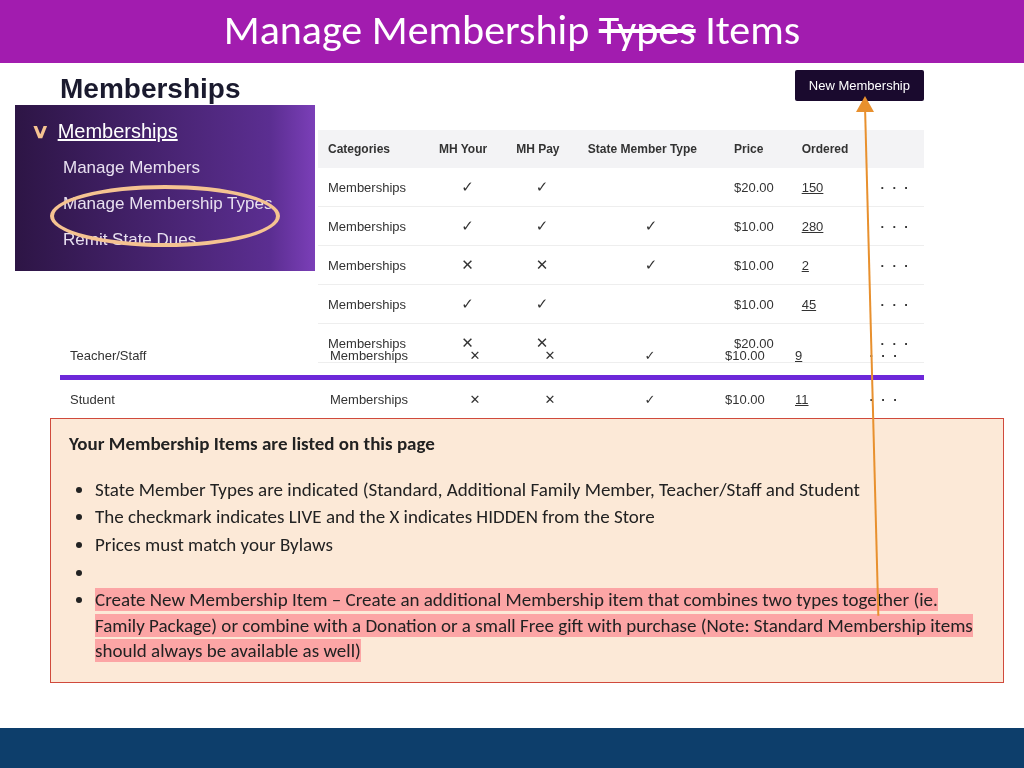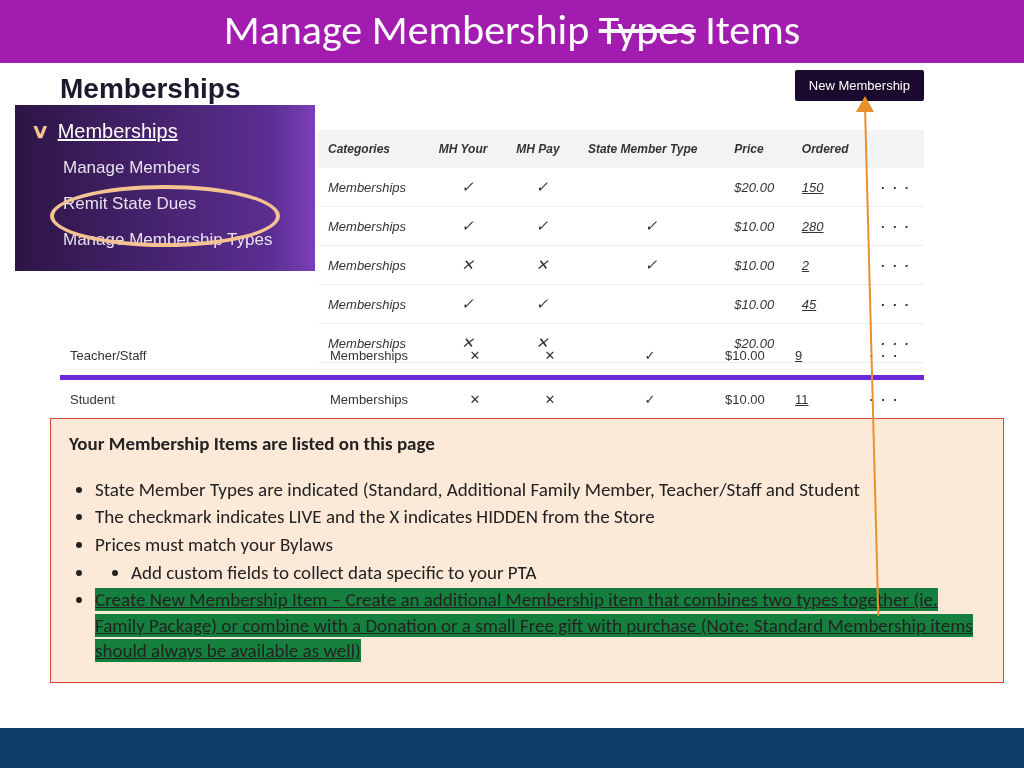--- a/index.html
+++ b/index.html
@@ -8,37 +8,37 @@
   .strike { text-decoration: line-through; }
   .app-area { position: relative; background: #fff; padding: 10px 25px 0 60px; }
   .app-title { font-family: 'Segoe UI', sans-serif; font-size: 28px; font-weight: 600; color: #1a1a2e; margin-bottom: 6px; }
   .new-btn { position: absolute; right: 100px; top: 70px; background: #1a0a2e; color: #fff; border: none; padding: 8px 14px; font-size: 13px; border-radius: 2px; cursor: pointer; }
   .sidebar { position: absolute; left: 15px; top: 105px; width: 300px; background: #1a0a2e; background: linear-gradient(to right, #2d1545, #5b2e91 85%, #7b3fb8); padding: 14px 18px 20px; color: #fff; font-family: 'Segoe UI', sans-serif; }
   .sidebar .expand-row { display: flex; align-items: center; gap: 10px; margin-bottom: 12px; }
   .sidebar .chev { color: #f5c391; font-size: 20px; font-weight: bold; transform: scaleX(1.3); }
   .sidebar .head { color: #fff; font-size: 20px; text-decoration: underline; }
   .sidebar .item { color: #e8e0f0; font-size: 17px; margin: 14px 0 0 30px; cursor: pointer; line-height: 1.3; }
   .circle { position: absolute; left: 35px; top: 80px; width: 230px; height: 62px; border: 4px solid #f5c391; border-radius: 50%; pointer-events: none; }
-  .table-wrap { position: absolute; left: 318px; top: 130px; right: 100px; font-style: italic; }
+  .table-wrap { position: absolute; left: 318px; top: 130px; right: 100px; }
   table { width: 100%; border-collapse: collapse; font-size: 13px; color: #333; }
   thead th { background: #f3f3f5; text-align: left; padding: 12px 10px; font-weight: 600; font-size: 12px; }
   tbody td { padding: 10px 10px; border-bottom: 1px solid #eee; }
   .chk { font-size: 15px; text-align: center; }
   .ord { text-decoration: underline; cursor: pointer; }
   .dots { text-align: center; cursor: pointer; letter-spacing: 2px; font-weight: bold; }
   .lower-rows { position: absolute; left: 60px; top: 336px; right: 100px; }
   .lower-rows table { width: 100%; }
   .lower-rows td { font-size: 13px; padding: 12px 10px; border-bottom: 5px solid #6d28d9; }
   .lower-rows .name-col { width: 260px; }
   .note-box { position: absolute; left: 50px; top: 418px; right: 20px; background: #fce9d7; border: 1.5px solid #d04a3c; padding: 12px 18px 16px; font-family: Calibri, Arial, sans-serif; font-size: 19px; color: #222; line-height: 1.35; }
   .note-box .nb-title { font-weight: bold; margin-bottom: 20px; }
   .note-box ul { list-style: disc; padding-left: 26px; }
   .note-box ul ul { padding-left: 36px; margin-top: 2px; }
   .note-box li { margin-bottom: 2px; }
-  .hl { background: #15803d; text-decoration: underline; }
+  .hl { background: #fca5a5; }
   .arrow-line { position: absolute; left: 864px; top: 106px; width: 2px; height: 510px; background: #e8902e; transform: rotate(-1.5deg); transform-origin: top; }
   .arrow-head { position: absolute; left: 856px; top: 96px; width: 0; height: 0; border-left: 9px solid transparent; border-right: 9px solid transparent; border-bottom: 16px solid #e8902e; }
   .bottom-band { position: absolute; left: 0; bottom: 0; width: 100%; height: 40px; background: #0d3e6b; }
 </style>
 </head>
 <body>
 
 <div class="top-banner">
   <span>Manage Membership </span><span class="strike">Types</span><span> Items</span>
 </div>
@@ -48,22 +48,22 @@
 </div>
 
 <button class="new-btn">New Membership</button>
 
 <div class="sidebar">
   <div class="expand-row">
     <span class="chev">∨</span>
     <span class="head">Memberships</span>
   </div>
   <div class="item">Manage Members</div>
+  <div class="item">Manage Membership Types</div>
   <div class="item">Remit State Dues</div>
-  <div class="item">Manage Membership Types</div>
   <div class="circle"></div>
 </div>
 
 <div class="table-wrap">
   <table>
     <thead>
       <tr>
         <th>Categories</th>
         <th>MH Your</th>
         <th>MH Pay</th>
@@ -150,23 +150,20 @@
     </table>
 </div>
 
 <div class="note-box">
   <div class="nb-title">Your Membership Items are listed on this page</div>
   <ul>
     <li>State Member Types are indicated (Standard, Additional Family Member, Teacher/Staff and Student</li>
     <li>The checkmark indicates LIVE and the X indicates HIDDEN from the Store</li>
     <li>Prices must match your Bylaws</li>
     <li>
-      <ul>
-          <li>Add custom fields to collect data specific to your PTA</li>
-        </ul>
     </li>
     <li><span class="hl">Create New Membership Item – Create an additional Membership item that combines two types together (ie. Family Package) or combine with a Donation or a small Free gift with purchase (Note: Standard Membership items should always be available as well)</span></li>
   </ul>
 </div>
 
 <div class="arrow-line"></div>
 <div class="arrow-head"></div>
 
 <div class="bottom-band"></div>
 

